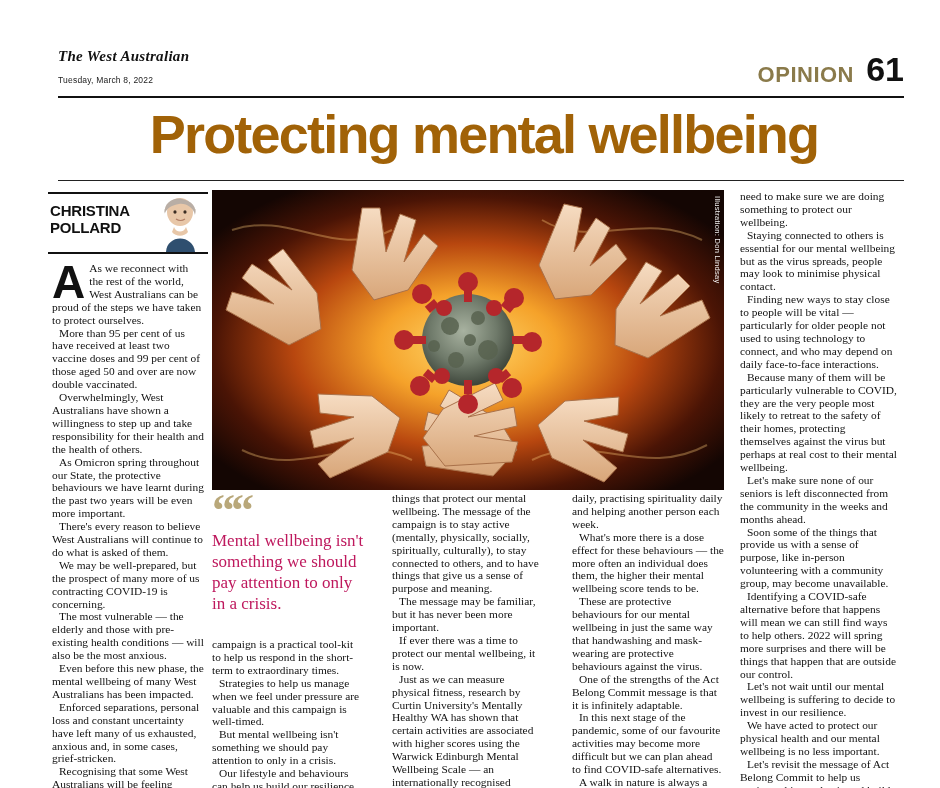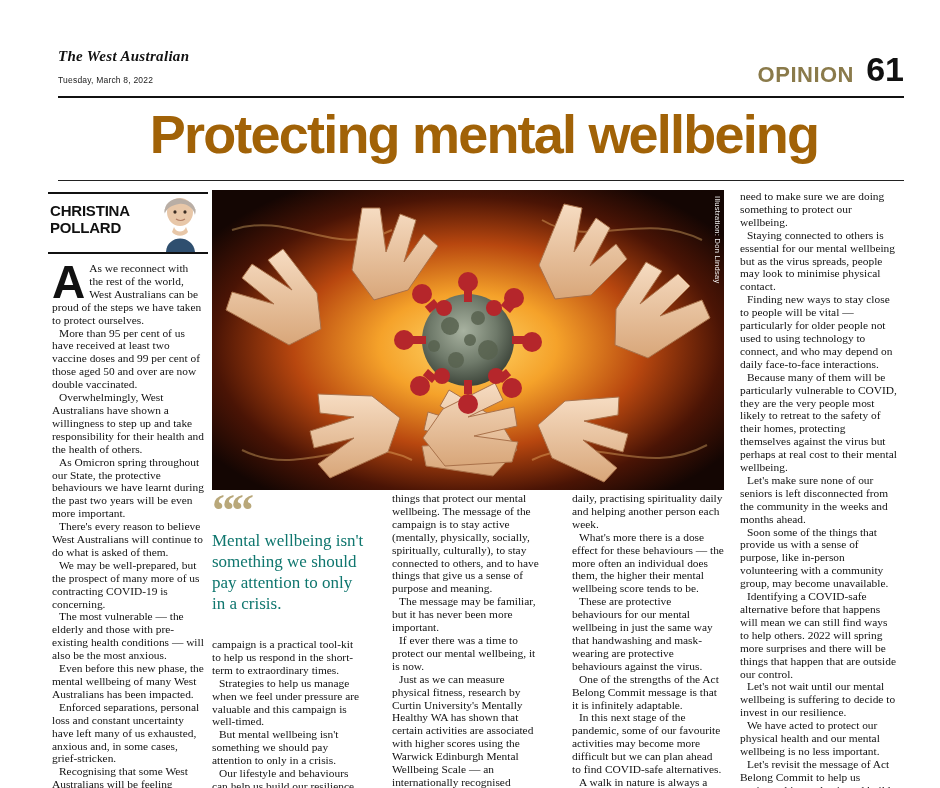--- a/index.html
+++ b/index.html
@@ -170,21 +170,21 @@
     font-size: 46px;
     line-height: 26px;
     color: #b9a87a;
     letter-spacing: -4px;
     height: 26px;
   }
   .pq-text {
     font-family: "Liberation Serif", serif;
     font-size: 17px;
     line-height: 21px;
-    color: #0f766e;
+    color: #be185d;
     margin-top: 6px;
   }
 
   
   .col {
     position: absolute;
     font-family: "Liberation Serif", serif;
     font-size: 11.4px;
     line-height: 12.9px;
     color: #111;

